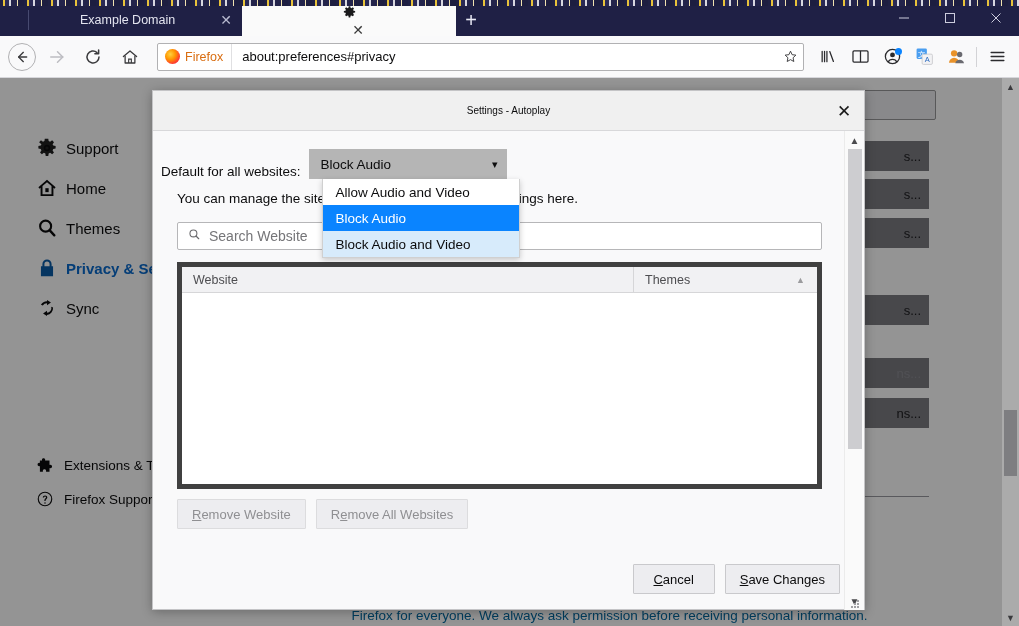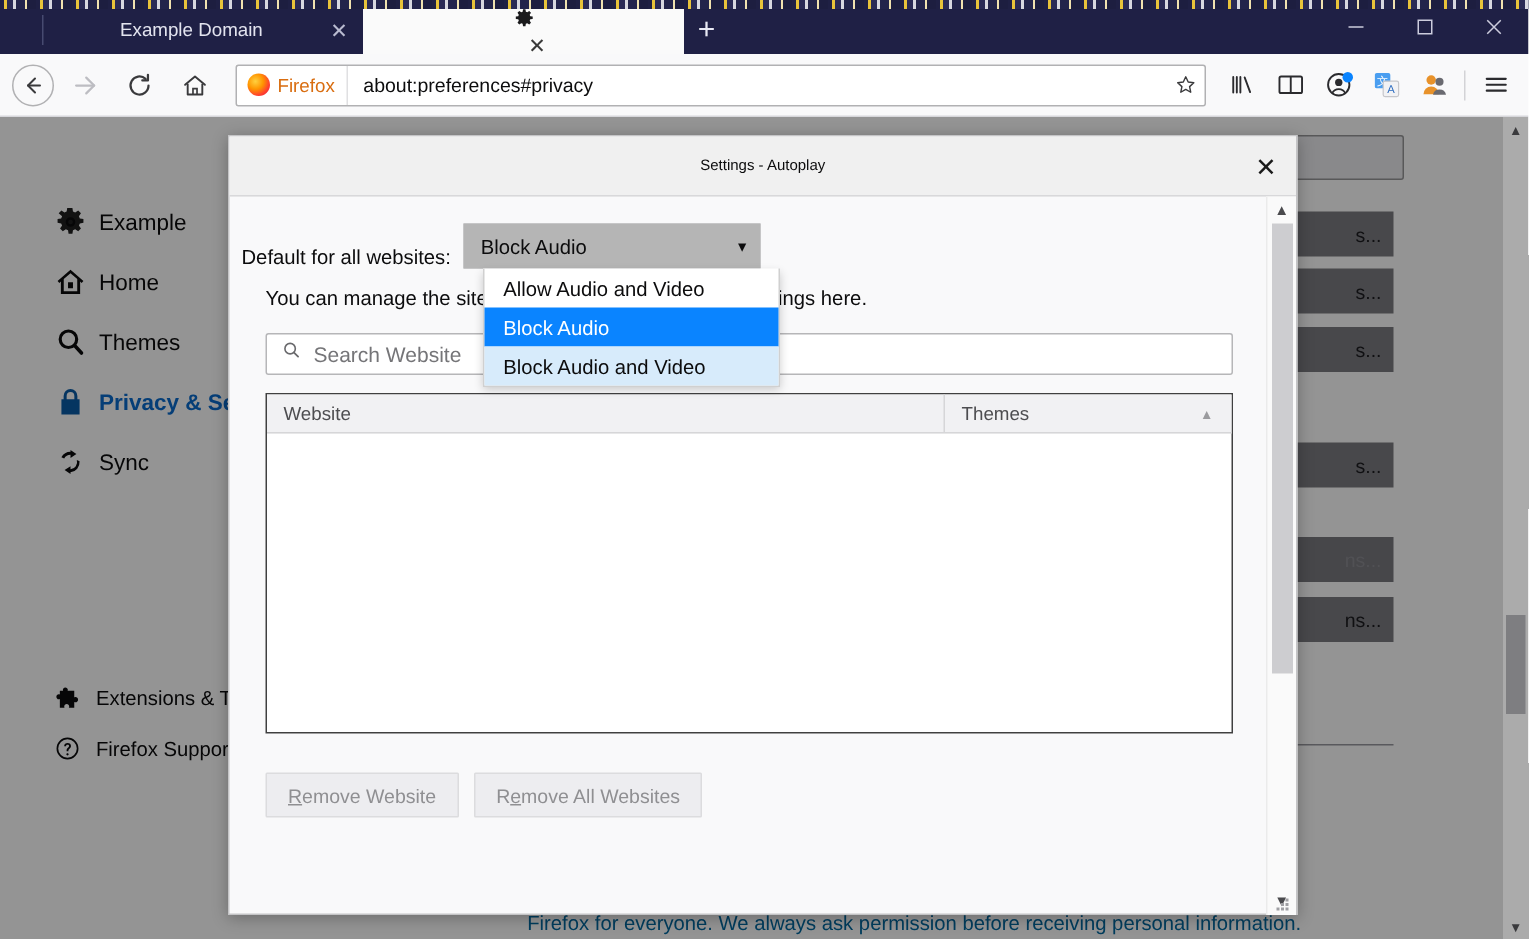--- a/index.html
+++ b/index.html
@@ -163,29 +163,29 @@
 
   .search-box {
     margin: 16px 0 0 24px; width: 645px; height: 28px;
     background: #fff; border: 1px solid #b6b6b8; border-radius: 2px;
     display: flex; align-items: center; padding-left: 10px;
   }
   .search-box .sph { font-size: 14px; color: #757578; margin-left: 8px; }
 
   .table {
     margin: 12px 0 0 24px; width: 645px; height: 227px;
-    border: 1px solid #404040; background: #fff;
+    border: 5px solid #404040; background: #fff;
   }
   .thead { display: flex; height: 26px; background: #f1f1f3; border-bottom: 1px solid #d6d6d8; }
   .th { font-size: 12.5px; color: #4d4d50; display: flex; align-items: center; padding-left: 11px; }
   .th.website { width: 452px; border-right: 1px solid #d6d6d8; }
   .th.status { flex: 1 1 auto; display:flex; align-items:center; }
   .th .sortarrow { margin-left: auto; margin-right: 12px; color:#9b9b9e; font-size: 9px; }
 
-  .remove-row { margin: 26px 0 0 24px; display: flex; gap: 10px; }
+  .remove-row { margin: 10px 0 0 24px; display: flex; gap: 10px; }
   .btn {
     height: 30px; padding: 0 14px; background: #ededf0; border: 1px solid #c9c9cc;
     font-size: 13px; color: #0c0c0d; display:flex; align-items:center; justify-content:center;
     border-radius: 1px;
   }
   .btn.disabled { color: #8f8f92; background:#ededf0; border-color:#dcdcde; }
   .btn u { text-decoration: underline; }
 
   .dlg-footer { position: absolute; right: 24px; bottom: 16px; display: flex; gap: 10px; }
   .btn.wide { min-width: 82px; }
@@ -211,21 +211,21 @@
 
     <div class="prefs-sidebar">
       <div style="height:50px"></div>
       <div class="side-item">
         <span class="s-ico">
           <svg width="22" height="22" viewBox="0 0 24 24">
               <path fill="#0c0c0d" d="M12 8.5a3.5 3.5 0 100 7 3.5 3.5 0 000-7zm0 5.2a1.7 1.7 0 110-3.4 1.7 1.7 0 010 3.4z"></path>
               <path fill="#0c0c0d" d="M10.6 1.8h2.8l.4 2.6 1.6.7 2.2-1.5 2 2-1.5 2.2.7 1.6 2.6.4v2.8l-2.6.4-.7 1.6 1.5 2.2-2 2-2.2-1.5-1.6.7-.4 2.6h-2.8l-.4-2.6-1.6-.7-2.2 1.5-2-2 1.5-2.2-.7-1.6-2.6-.4v-2.8l2.6-.4.7-1.6L3.4 5.6l2-2 2.2 1.5 1.6-.7.4-2.6z" opacity=".92"></path>
             </svg>
         </span>
-        <span>Example</span>
+        <span>Support</span>
       </div>
       <div class="side-item">
         <span class="s-ico">
           <svg width="22" height="22" viewBox="0 0 24 24">
               <path fill="#0c0c0d" d="M12 3L2.6 11.2l1.3 1.5 1.1-1v9.1h14V11.7l1.1 1 1.3-1.5L12 3zm4.9 15.8H7.1v-8.9L12 5.6l4.9 4.3v8.9z"></path>
               <path fill="#0c0c0d" d="M10.2 12.2h3.6v4.3h-3.6z"></path>
             </svg>
         </span>
         <span>Home</span>
       </div>
@@ -358,20 +358,28 @@
           <div class="btn disabled">
               <span><u>R</u>emove Website</span>
             </div>
           <div class="btn disabled">
               <span>R<u>e</u>move All Websites</span>
             </div>
         </div>
 
       </div>
 
+      <div class="dlg-footer">
+        <div class="btn wide">
+            <span><u>C</u>ancel</span>
+          </div>
+        <div class="btn wide">
+            <span><u>S</u>ave Changes</span>
+          </div>
+      </div>
 
       <div class="dlg-scroll">
         <div class="arrow">▲</div>
         <div class="thumb"></div>
         <div class="arrow bot">▼</div>
       </div>
 
       <div class="resize-grip">
         <svg width="12" height="12" viewBox="0 0 12 12">
             <g fill="#a0a0a4">

